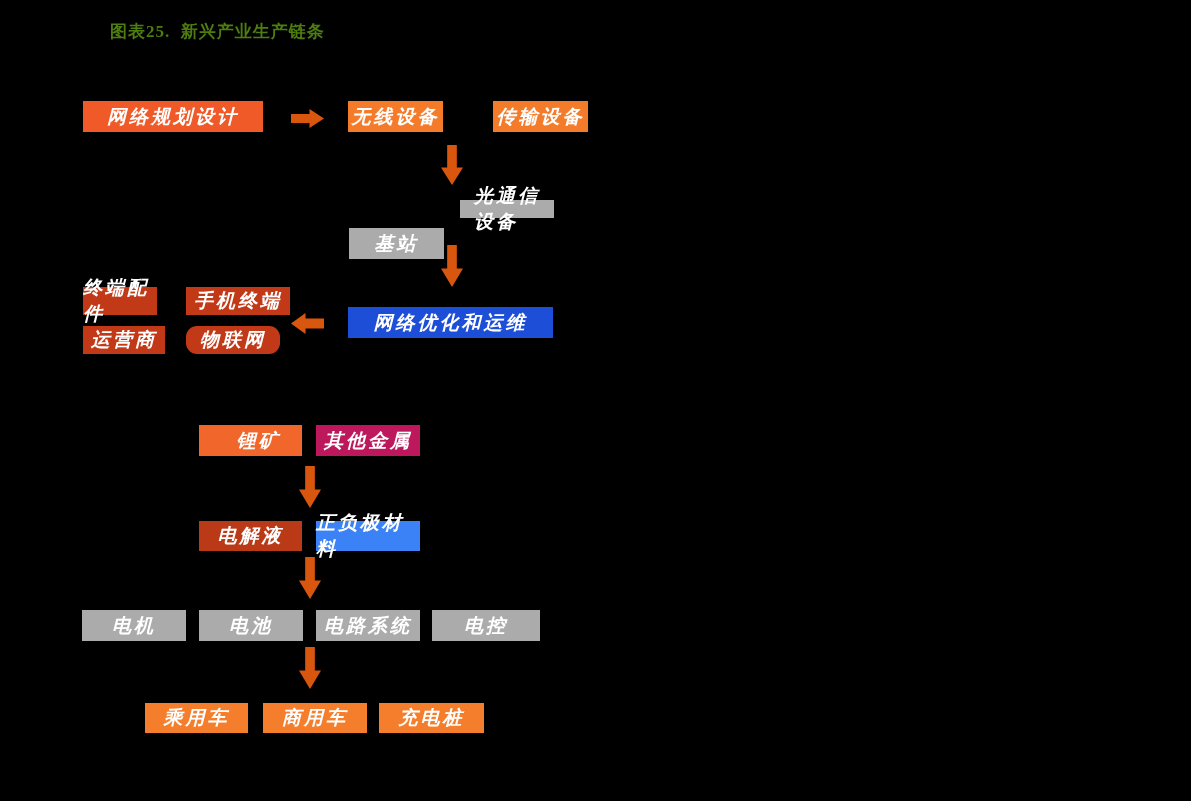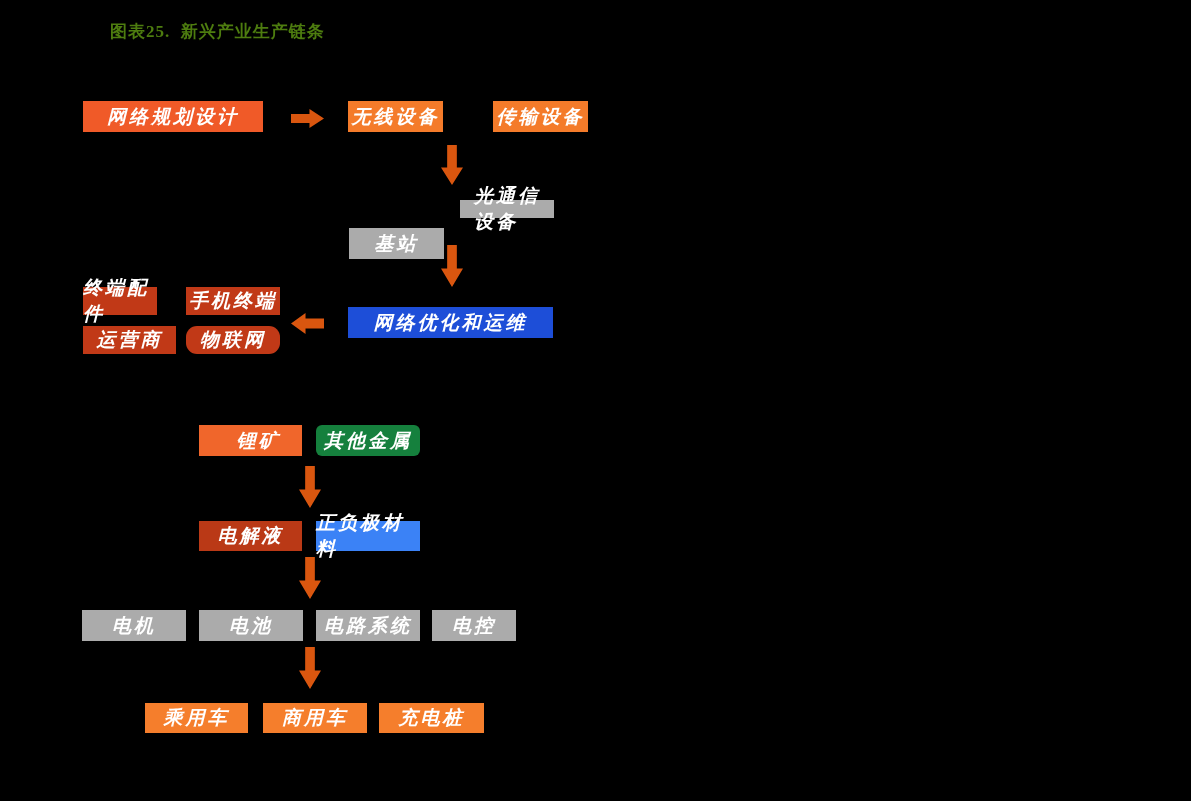--- a/index.html
+++ b/index.html
@@ -72,45 +72,45 @@
   <div class="box" style="left: 460px; top: 200px; width: 94px; height: 18px; background-color: rgb(171, 171, 171); padding-left: 14px;">光通信设备</div>
 
   <div class="arrow-down" style="left: 441px; top: 245px; height: 42px; background-color: rgb(217, 86, 15);"></div>
 
   <div class="box" style="left: 348px; top: 307px; width: 205px; height: 31px; background-color: #1d4ed8;">网络优化和运维</div>
 
   <div class="arrow-left" style="left: 291px; top: 313px; background-color: rgb(217, 86, 15);"></div>
 
   <div class="box" style="left: 83px; top: 287px; width: 74px; height: 28px; background-color: rgb(193, 57, 23);">终端配件</div>
 
-  <div class="box" style="left: 186px; top: 287px; width: 94px; height: 28px; background-color: rgb(193, 57, 23);">手机终端</div>
+  <div class="box" style="left: 186px; top: 287px; width: 104px; height: 28px; background-color: rgb(193, 57, 23);">手机终端</div>
 
-  <div class="box" style="left: 83px; top: 326px; width: 93px; height: 28px; background-color: rgb(193, 57, 23);">运营商</div>
+  <div class="box" style="left: 83px; top: 326px; width: 82px; height: 28px; background-color: rgb(193, 57, 23);">运营商</div>
 
   <div class="box" style="left: 186px; top: 326px; width: 94px; height: 28px; background-color: rgb(193, 57, 23); border-radius: 11px;">物联网</div>
 
   <div class="box" style="left: 199px; top: 425px; width: 103px; height: 31px; background-color: rgb(240, 102, 43); padding-left: 16px;">锂矿</div>
 
-  <div class="box" style="left: 316px; top: 425px; width: 104px; height: 31px; background-color: #15803d; border-radius: 6px;">其他金属</div>
+  <div class="box" style="left: 316px; top: 425px; width: 104px; height: 31px; background-color: #be185d;">其他金属</div>
 
   <div class="arrow-down" style="left: 299px; top: 466px; height: 42px; background-color: rgb(217, 86, 15);"></div>
 
   <div class="box" style="left: 199px; top: 521px; width: 103px; height: 30px; background-color: rgb(186, 57, 22);">电解液</div>
 
   <div class="box" style="left: 316px; top: 521px; width: 104px; height: 30px; background-color: #3b82f6;">正负极材料</div>
 
   <div class="arrow-down" style="left: 299px; top: 557px; height: 42px; background-color: rgb(217, 86, 15);"></div>
 
   <div class="box" style="left: 82px; top: 610px; width: 104px; height: 31px; background-color: rgb(171, 171, 171);">电机</div>
 
   <div class="box" style="left: 199px; top: 610px; width: 104px; height: 31px; background-color: rgb(171, 171, 171);">电池</div>
 
   <div class="box" style="left: 316px; top: 610px; width: 104px; height: 31px; background-color: rgb(171, 171, 171);">电路系统</div>
 
-  <div class="box" style="left: 432px; top: 610px; width: 84px; height: 31px; background-color: rgb(171, 171, 171);">电控</div>
+  <div class="box" style="left: 432px; top: 610px; width: 108px; height: 31px; background-color: rgb(171, 171, 171);">电控</div>
 
   <div class="arrow-down" style="left: 299px; top: 647px; height: 42px; background-color: rgb(217, 86, 15);"></div>
 
   <div class="box" style="left: 145px; top: 703px; width: 103px; height: 30px; background-color: rgb(245, 126, 44);">乘用车</div>
 
   <div class="box" style="left: 263px; top: 703px; width: 104px; height: 30px; background-color: rgb(245, 126, 44);">商用车</div>
 
   <div class="box" style="left: 379px; top: 703px; width: 105px; height: 30px; background-color: rgb(245, 126, 44);">充电桩</div>
 
 </div>

